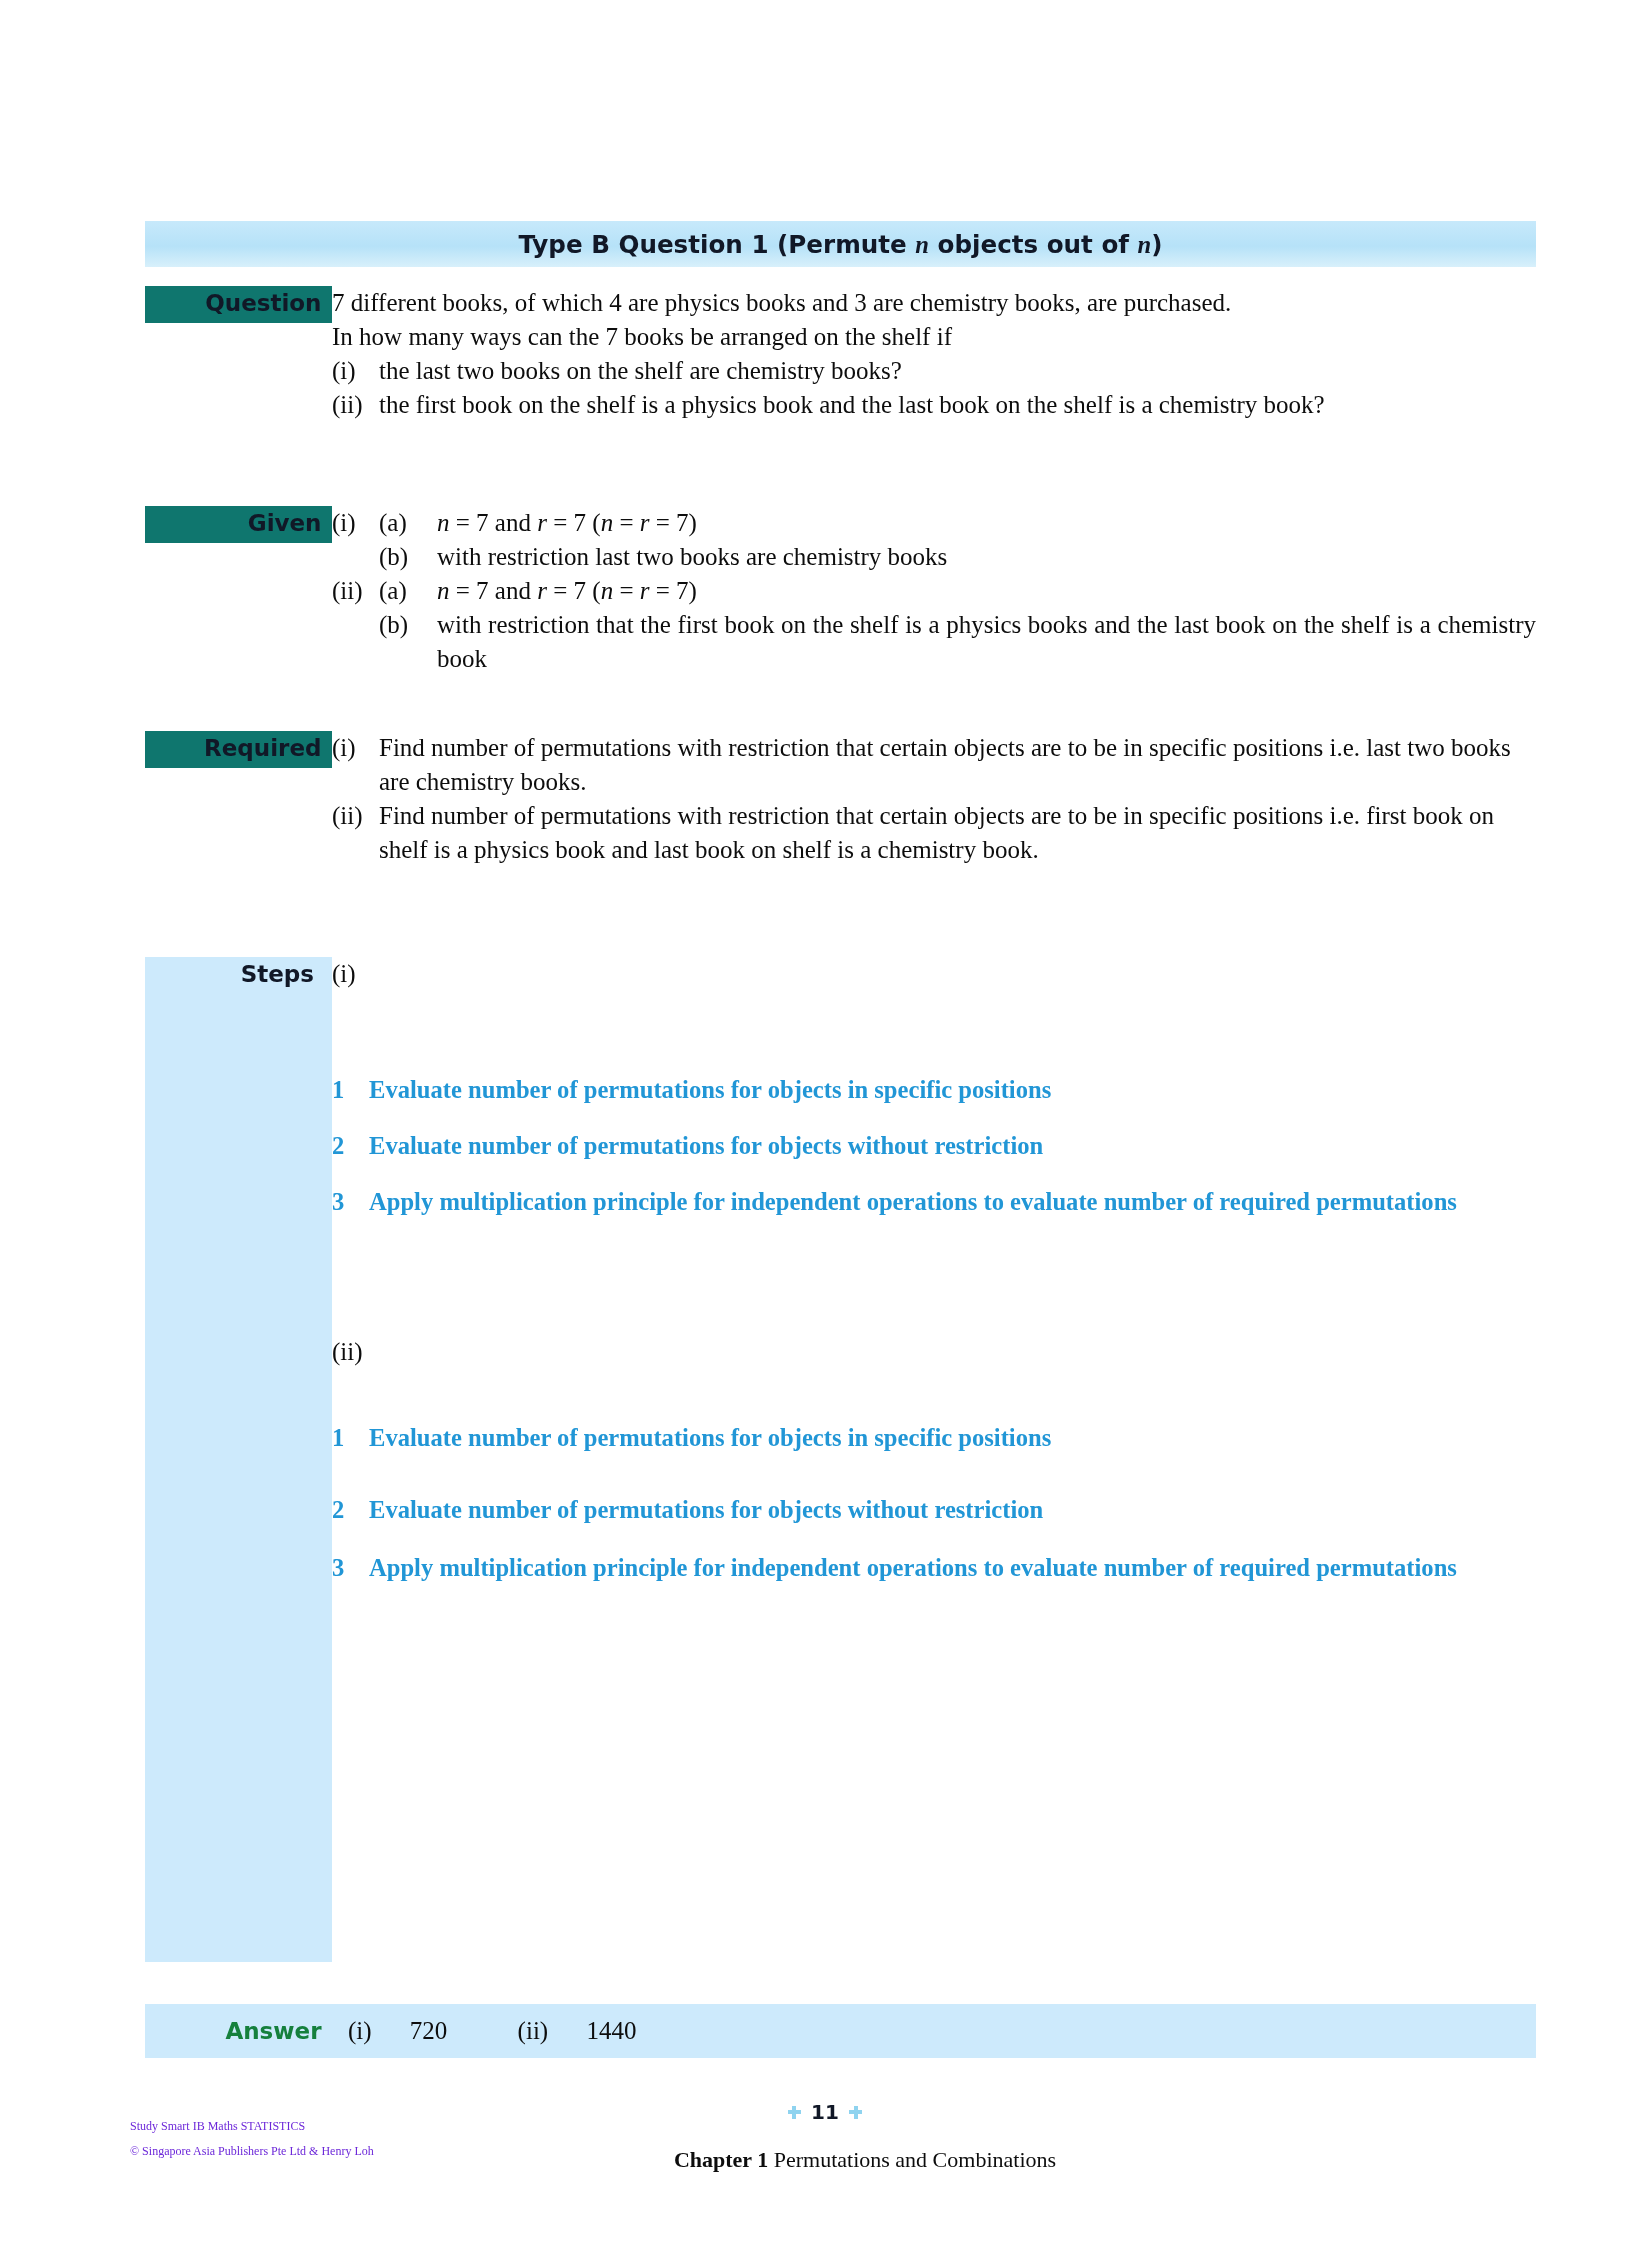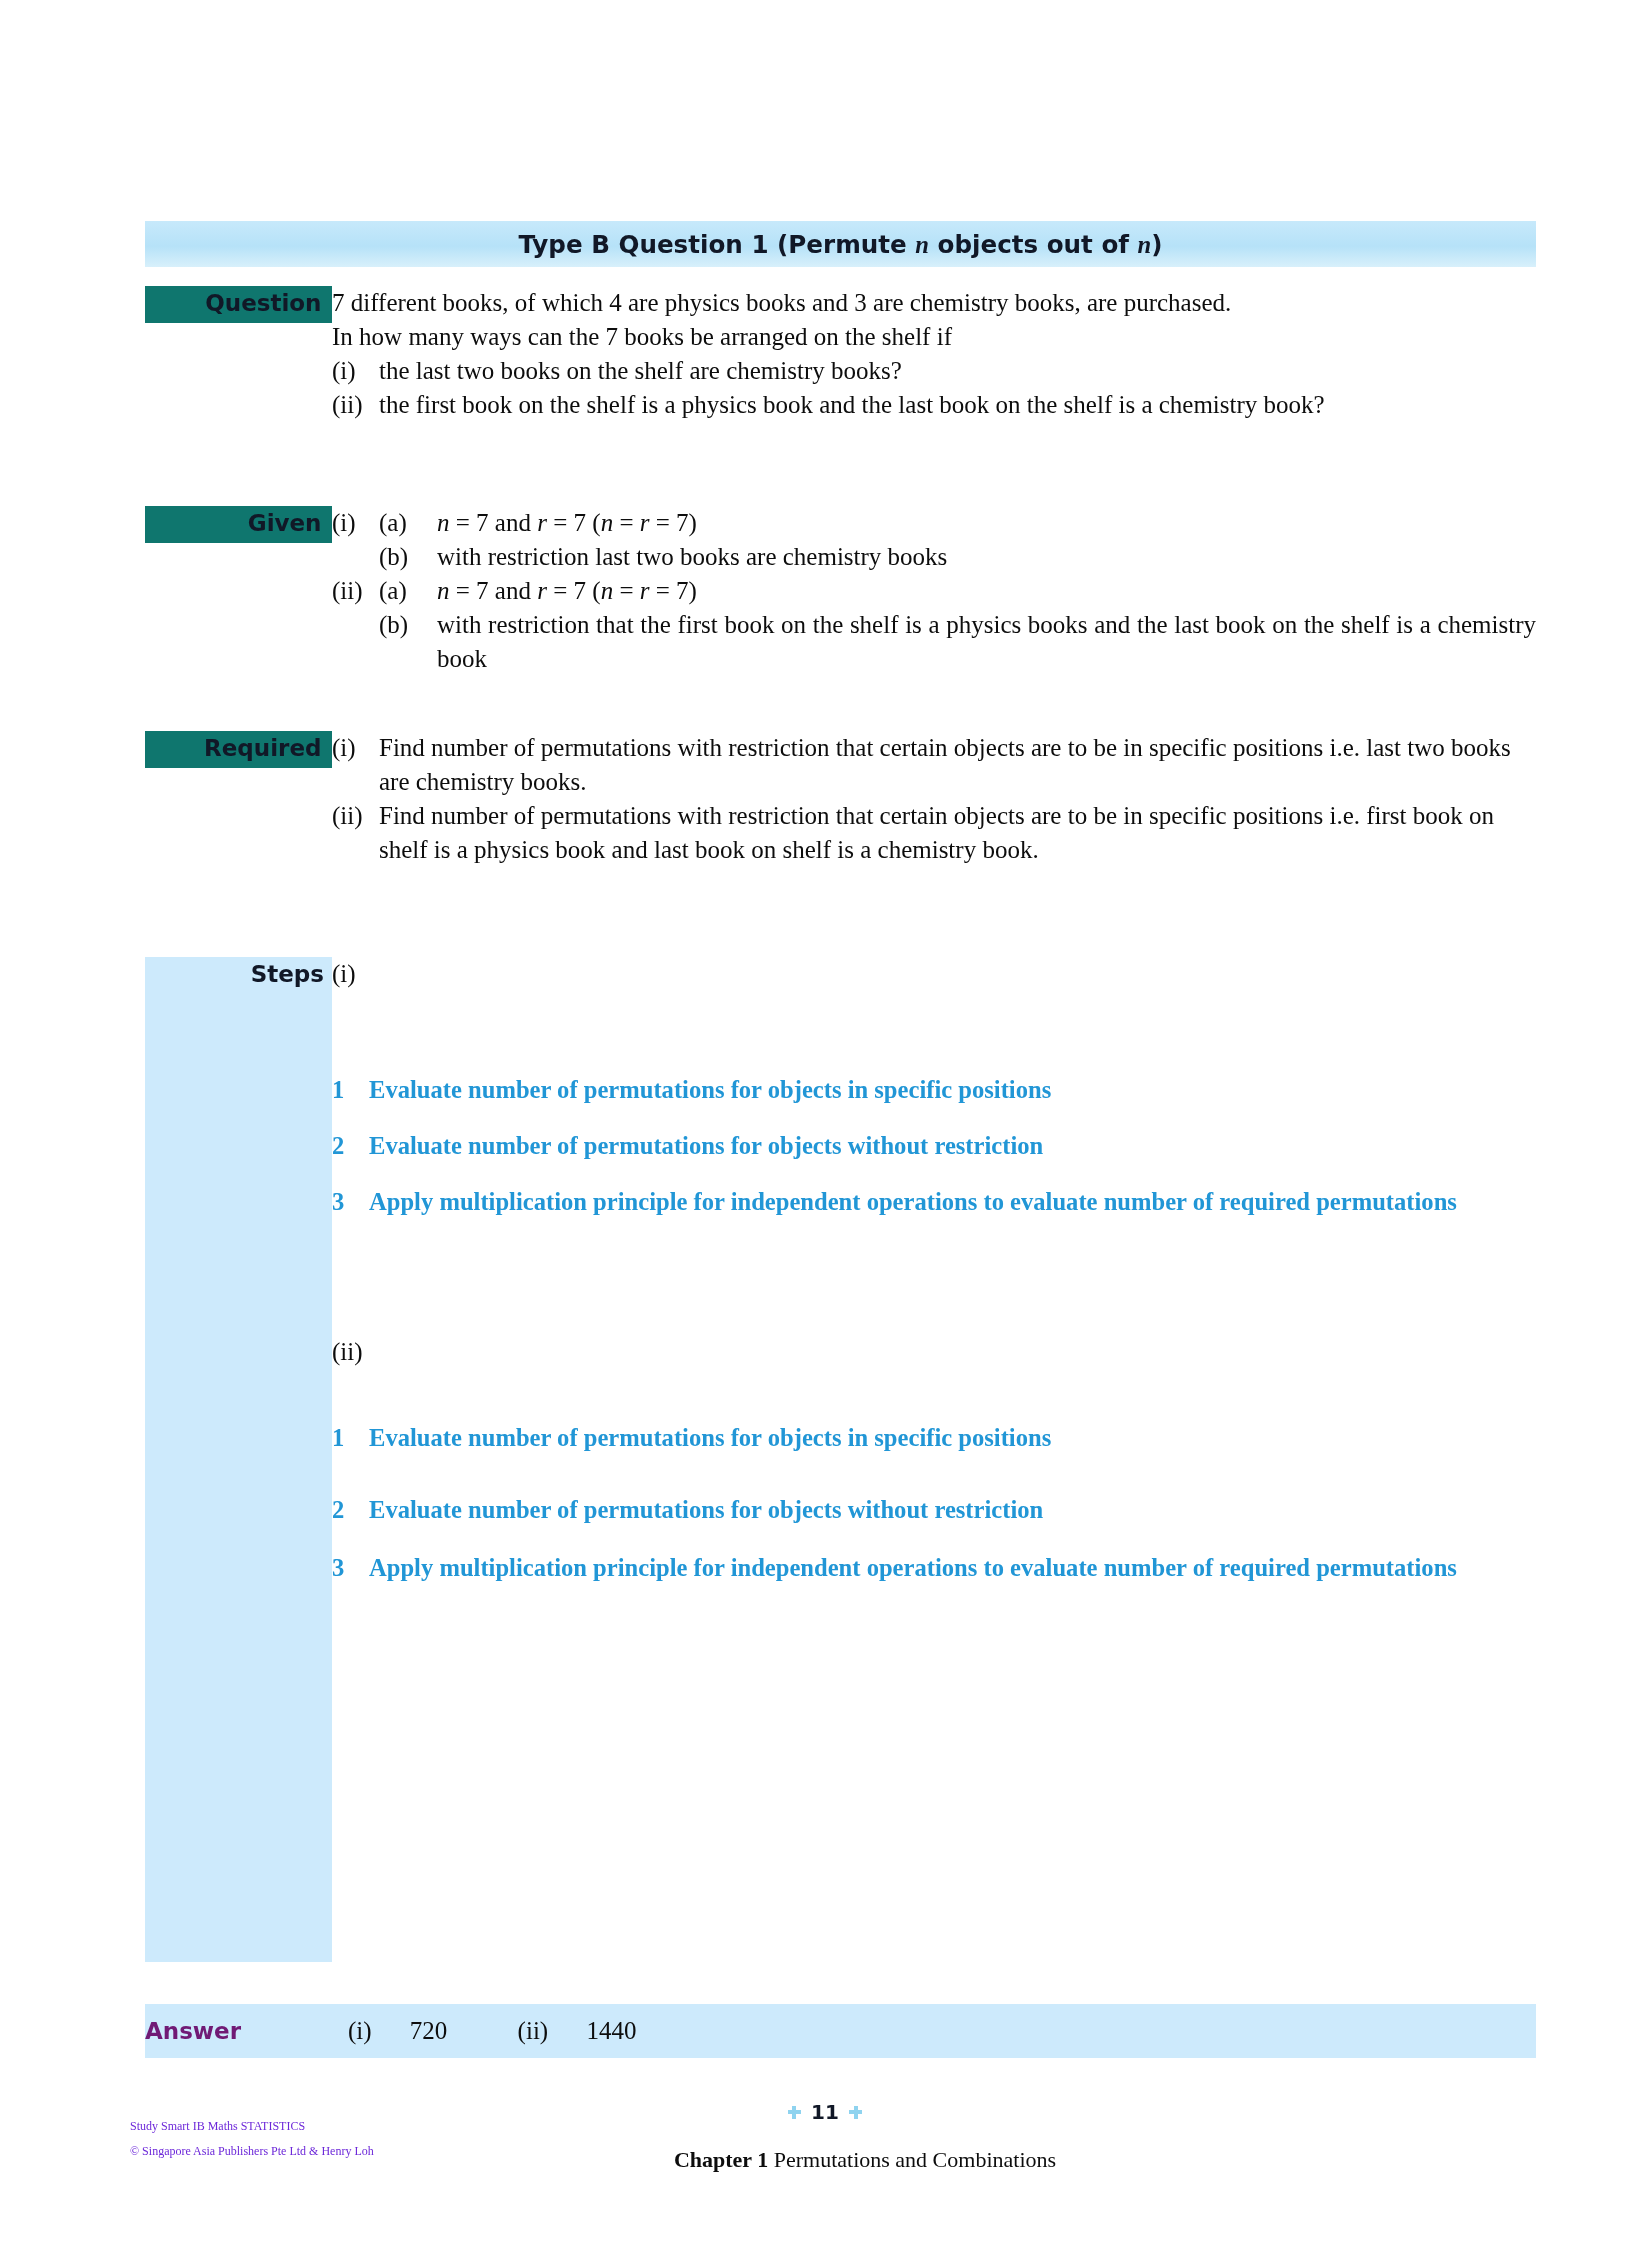--- a/index.html
+++ b/index.html
@@ -80,21 +80,21 @@
 
   
   .steps-col{
     position:absolute;left:145px;top:957px;width:187px;height:1005px;
     background:#cdeafc;
   }
   .steps-lbl{
     position:absolute;left:145px;top:957px;width:187px;height:37px;
     font-family:"DejaVu Sans", sans-serif;
     font-weight:bold;font-size:23px;color:#111827;
-    text-align:right;padding-right:8px;box-sizing:border-box;
+    text-align:right;padding-right:18px;box-sizing:border-box;
     padding-top:3.5px;
   }
   .steps-body{
     position:absolute;left:332px;top:957px;width:1204px;
   }
   .roman{font-size:25px;line-height:34px;}
   .step{
     display:flex;
     color:#2196d6;
     font-family:"Liberation Serif", serif;
@@ -105,23 +105,23 @@
   .step .num{width:37px;flex:0 0 37px;}
   .step .txt{flex:1 1 auto;}
 
   
   .answer-strip{
     position:absolute;left:145px;top:2004px;width:1391px;height:54px;
     background:#cdeafc;
     display:flex;align-items:center;
   }
   .answer-strip .alabel{
-    width:187px;flex:0 0 187px;text-align:left;padding-right:10.5px;
+    width:187px;flex:0 0 187px;text-align:right;padding-right:10.5px;
     box-sizing:border-box;
-    font-family:"DejaVu Sans", sans-serif;font-weight:bold;font-size:23px;color:#701a75;
+    font-family:"DejaVu Sans", sans-serif;font-weight:bold;font-size:23px;color:#15803d;
   }
   .answer-strip .avals{font-size:25px;padding-left:16px;}
   .answer-strip .avals span{margin-right:32px;}
 
   
   .footer{position:absolute;left:0;top:2114px;width:1650px;height:97px;}
   .foot-left{
     position:absolute;left:130px;top:0;
     font-size:12px;line-height:24.6px;color:#6d28d9;
   }

